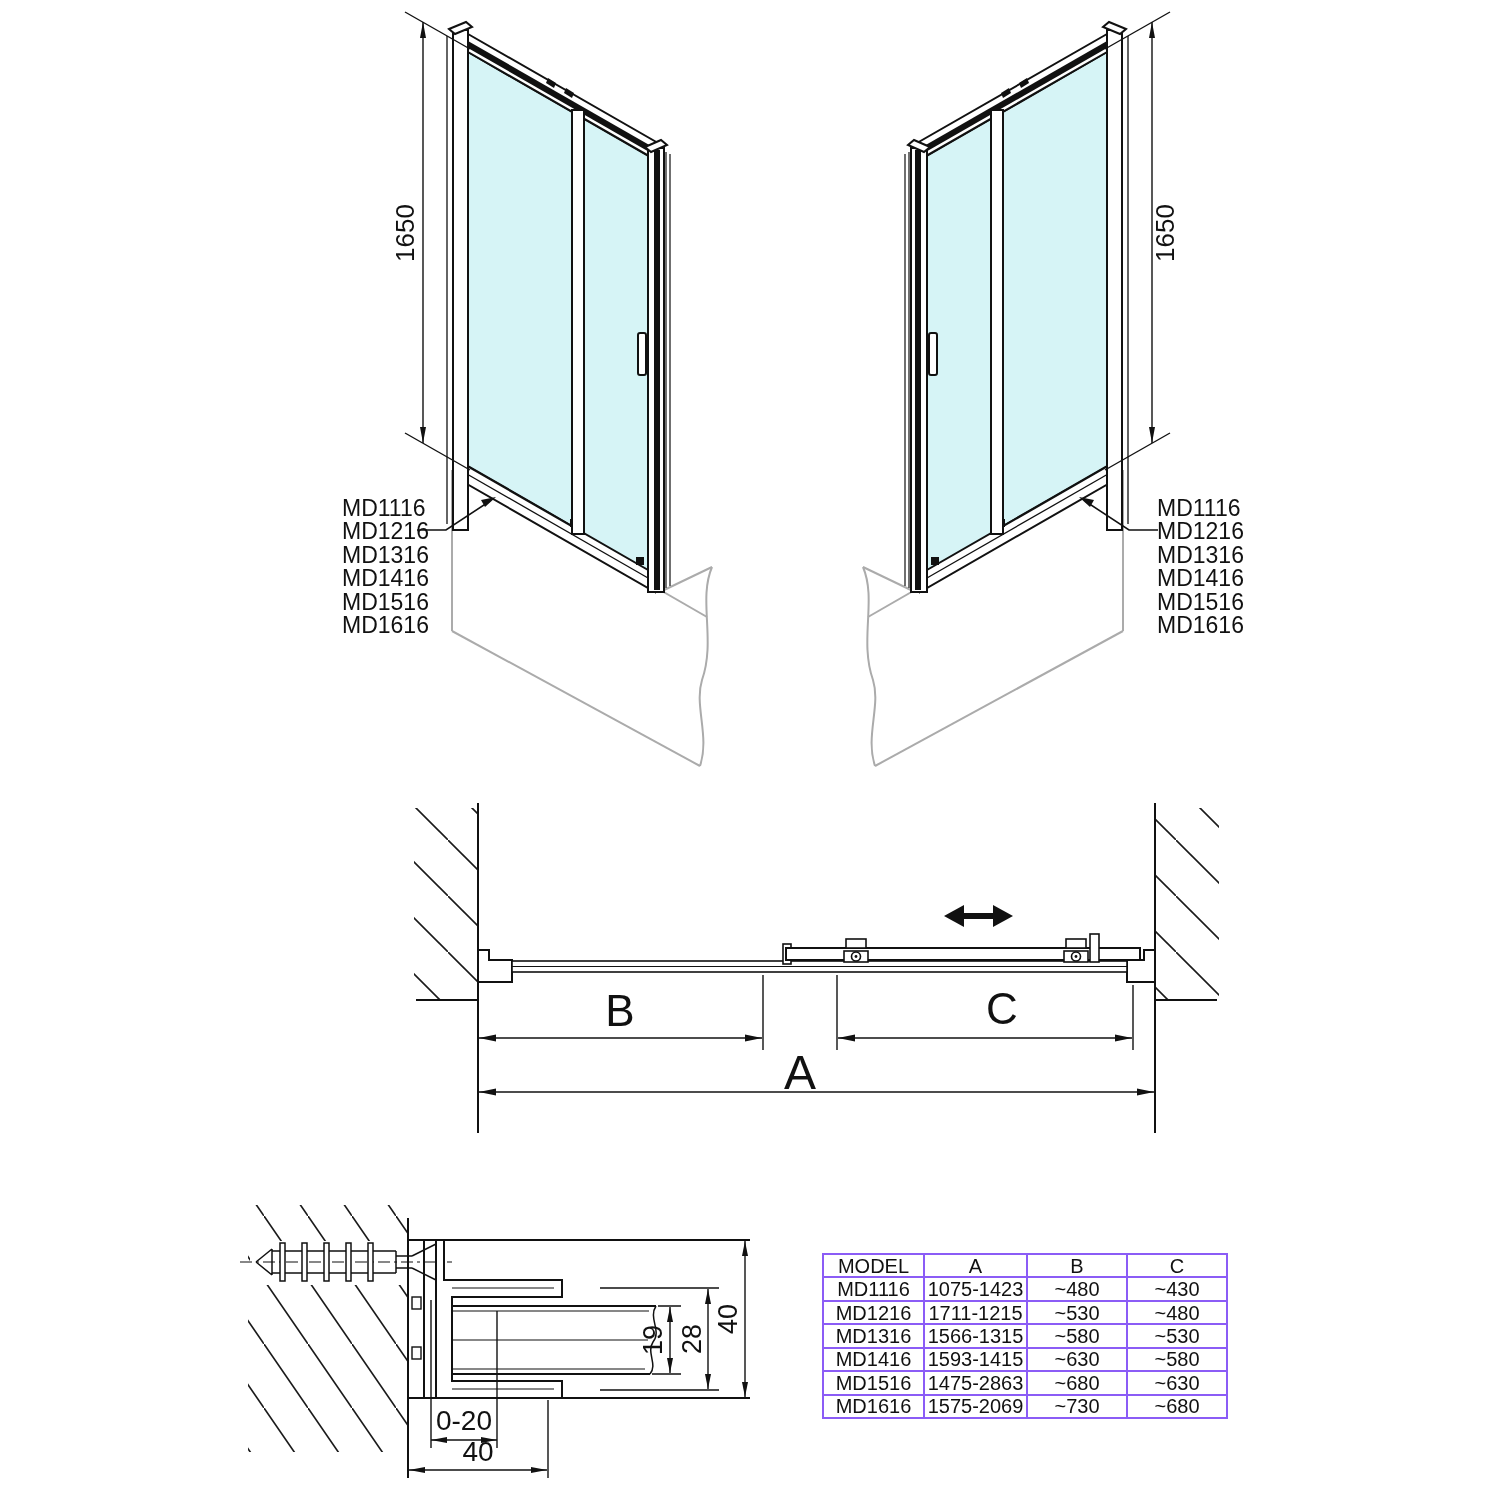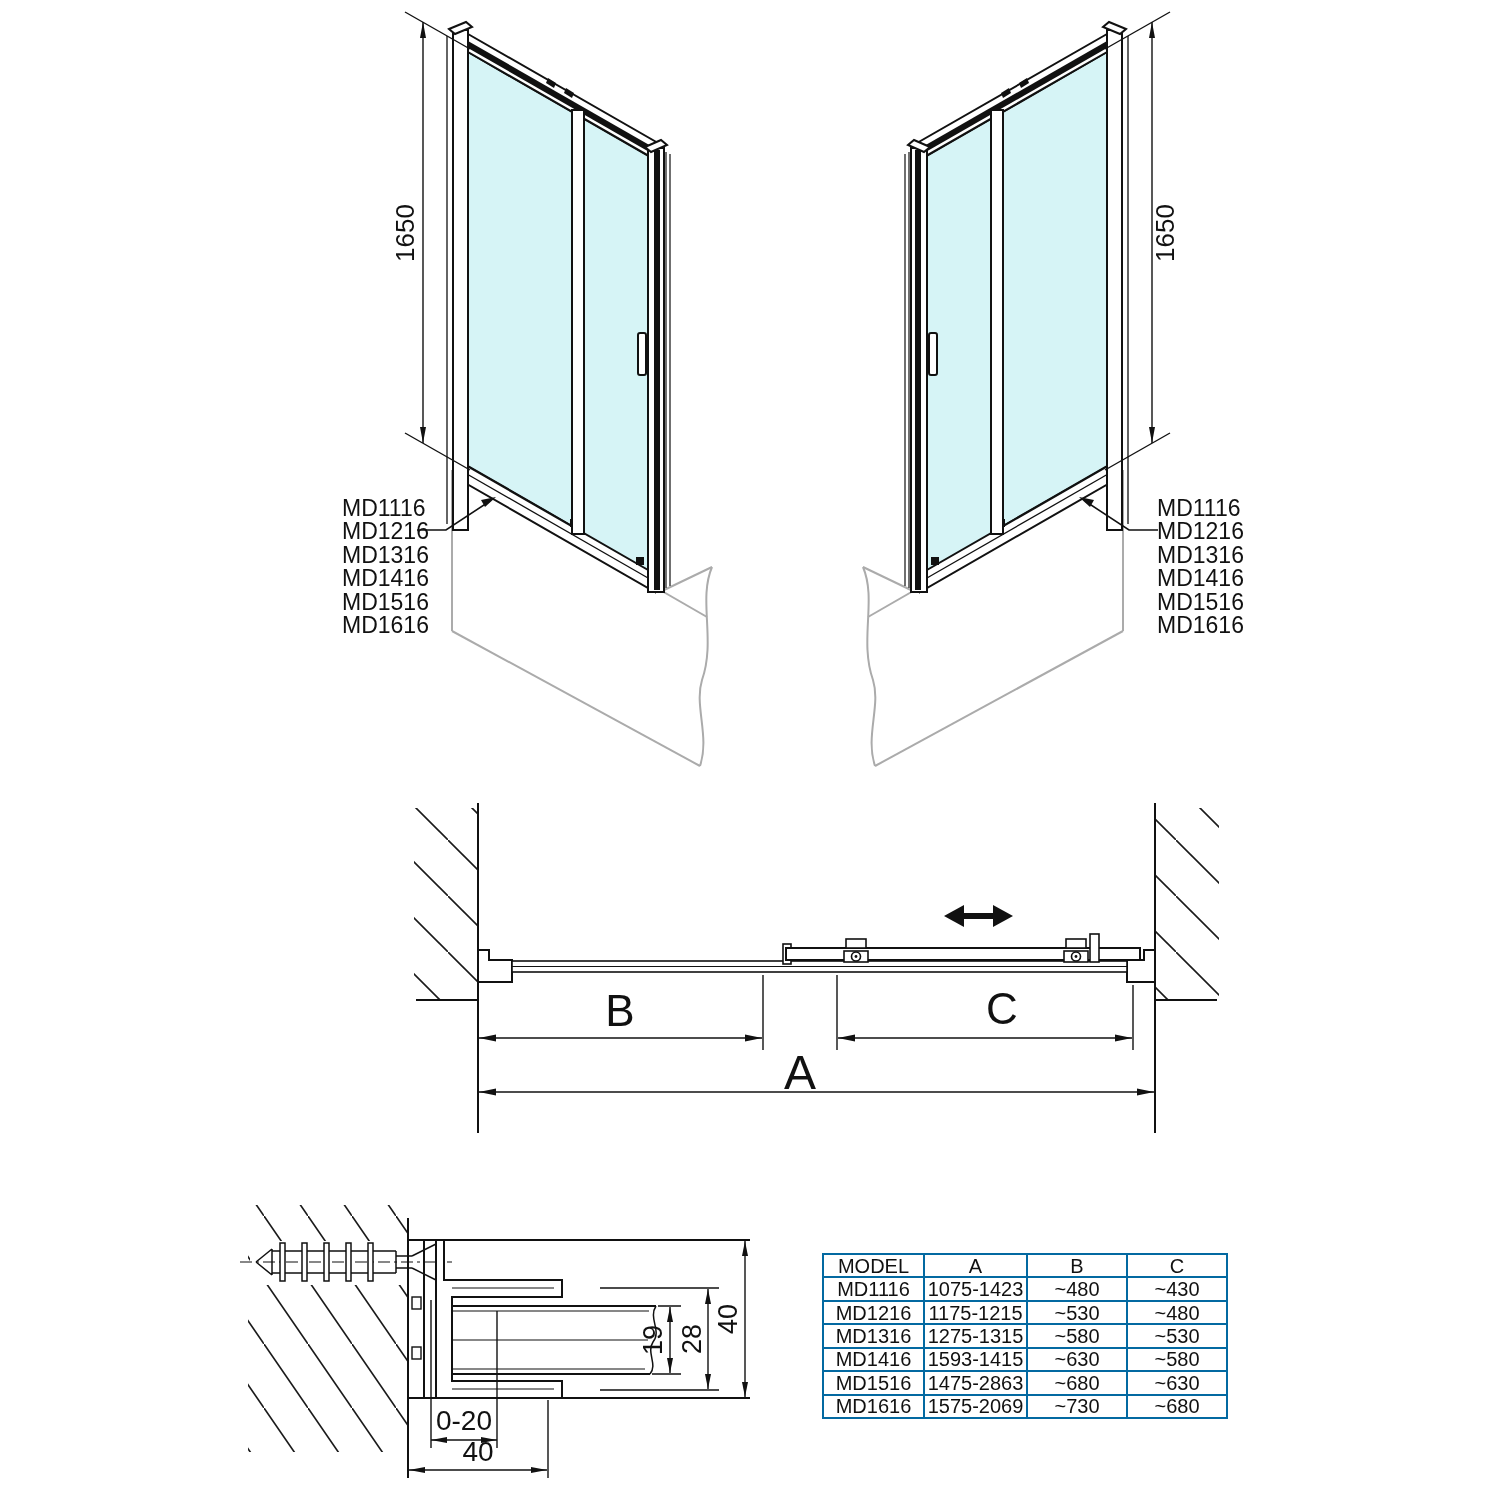--- a/index.html
+++ b/index.html
@@ -3,21 +3,21 @@
 <meta charset="utf-8">
 <style>
   html,body{margin:0;padding:0;background:#ffffff;}
   .canvas{position:relative;width:1500px;height:1500px;background:#ffffff;overflow:hidden;
           font-family:"Liberation Sans", sans-serif;}
   .canvas svg{position:absolute;left:0;top:0;}
   svg text{fill:#111111;font-family:"Liberation Sans", sans-serif;}
   table.spec{position:absolute;left:822px;top:1253px;width:404px;height:166px;
              border-collapse:collapse;table-layout:fixed;z-index:2;
              font-size:20px;color:#111;}
-  table.spec th, table.spec td{border:2px solid #0369a1;text-align:center;vertical-align:middle;
+  table.spec th, table.spec td{border:2px solid #8b5cf6;text-align:center;vertical-align:middle;
              padding:0;font-weight:normal;line-height:1;}
   table.spec col.c1{width:101px} table.spec col.c2{width:103px}
   table.spec col.c3{width:100px} table.spec col.c4{width:100px}
 </style>
 </head>
 <body>
 
 <div class="canvas">
 
 <svg width="1500" height="1500" viewBox="0 0 1500 1500">
@@ -246,27 +246,27 @@
     <th>C</th>
   </tr>
   <tr>
     <td>MD1116</td>
     <td>1075-1423</td>
     <td>~480</td>
     <td>~430</td>
   </tr>
   <tr>
     <td>MD1216</td>
-    <td>1175-1215</td>
+    <td>1711-1215</td>
     <td>~530</td>
     <td>~480</td>
   </tr>
   <tr>
     <td>MD1316</td>
-    <td>1275-1315</td>
+    <td>1566-1315</td>
     <td>~580</td>
     <td>~530</td>
   </tr>
   <tr>
     <td>MD1416</td>
     <td>1593-1415</td>
     <td>~630</td>
     <td>~580</td>
   </tr>
   <tr>

